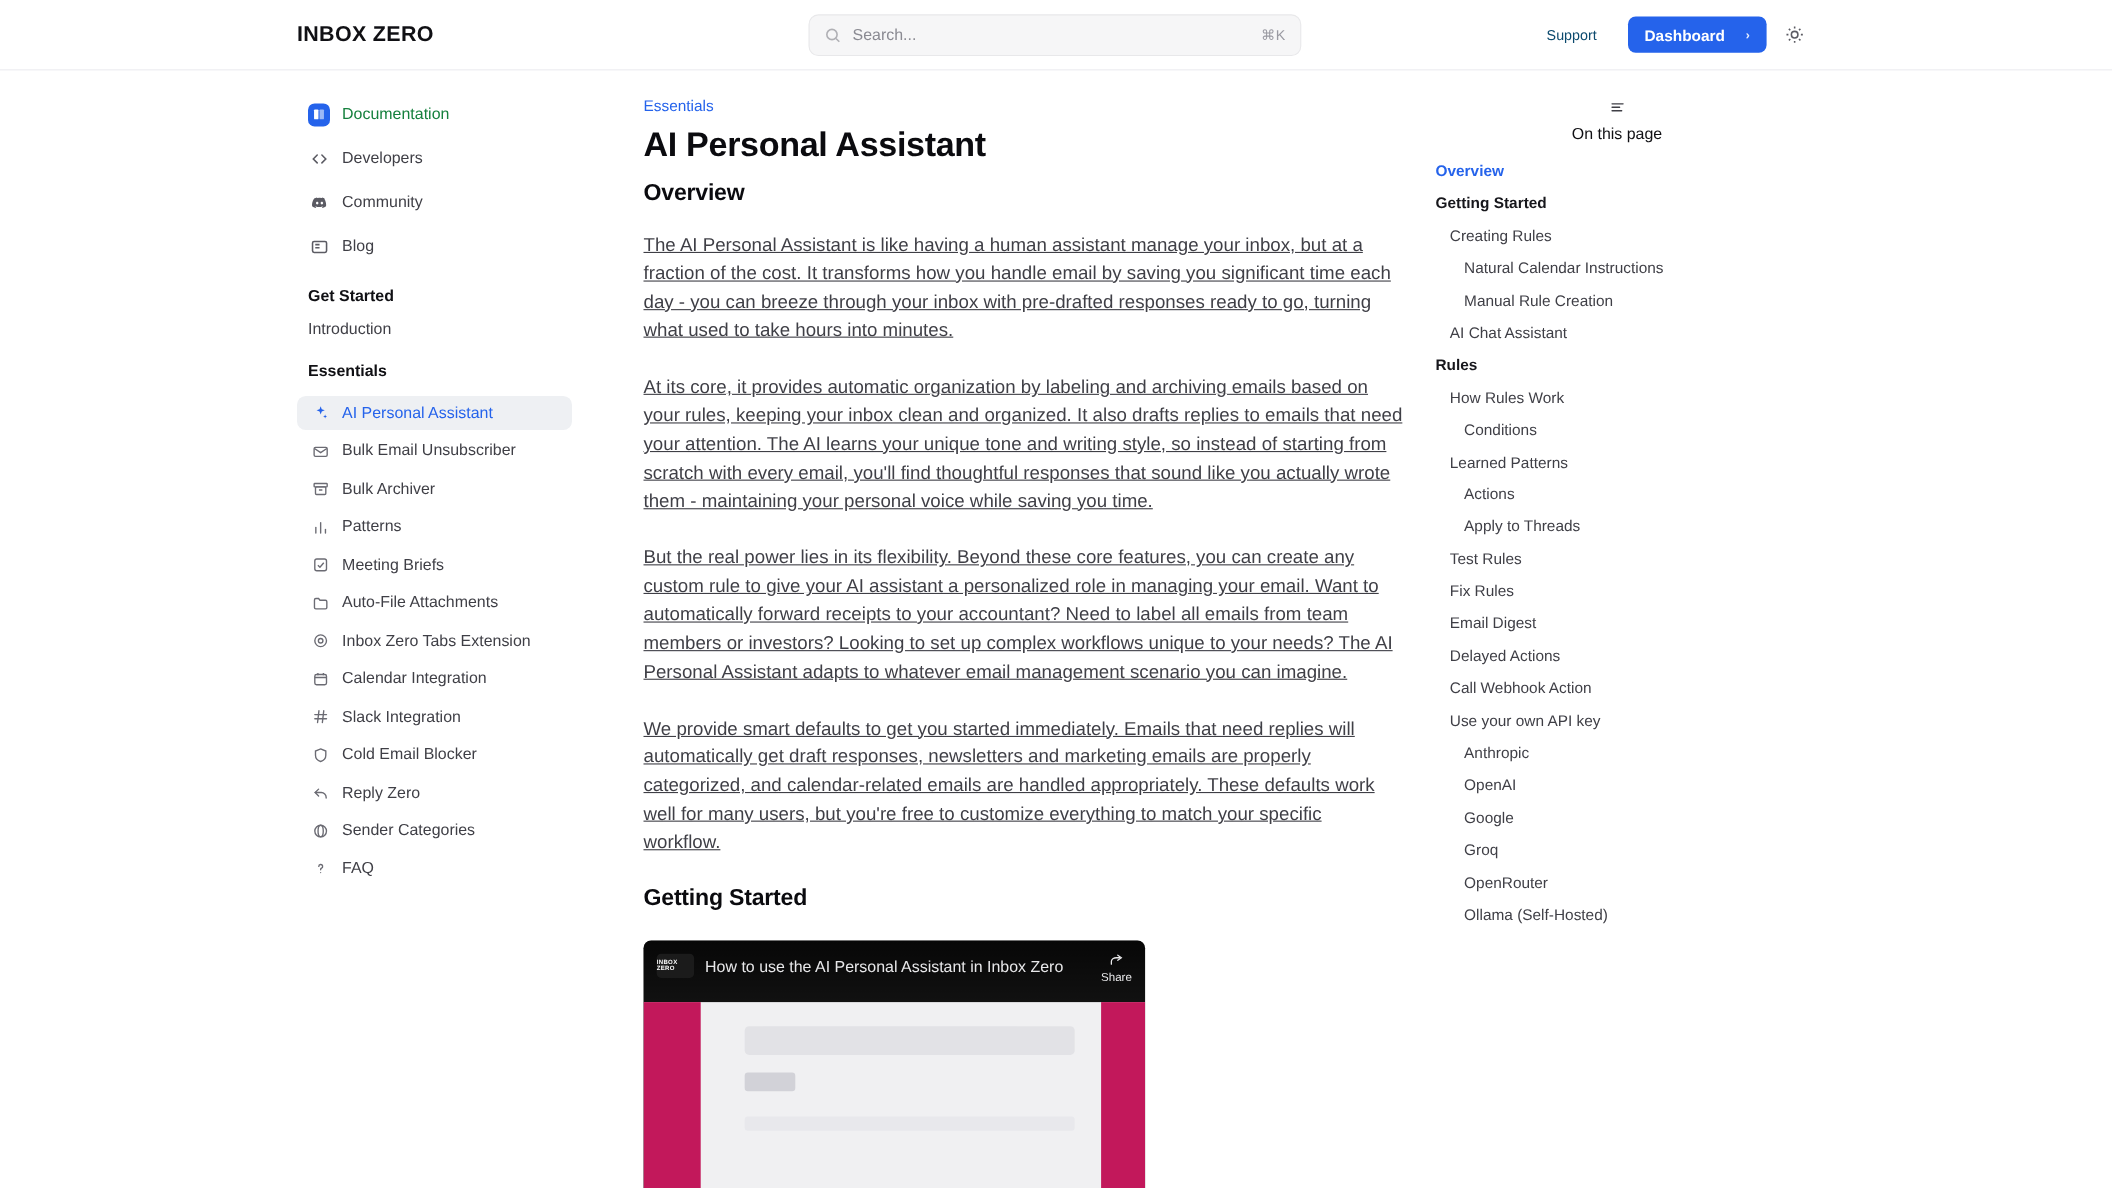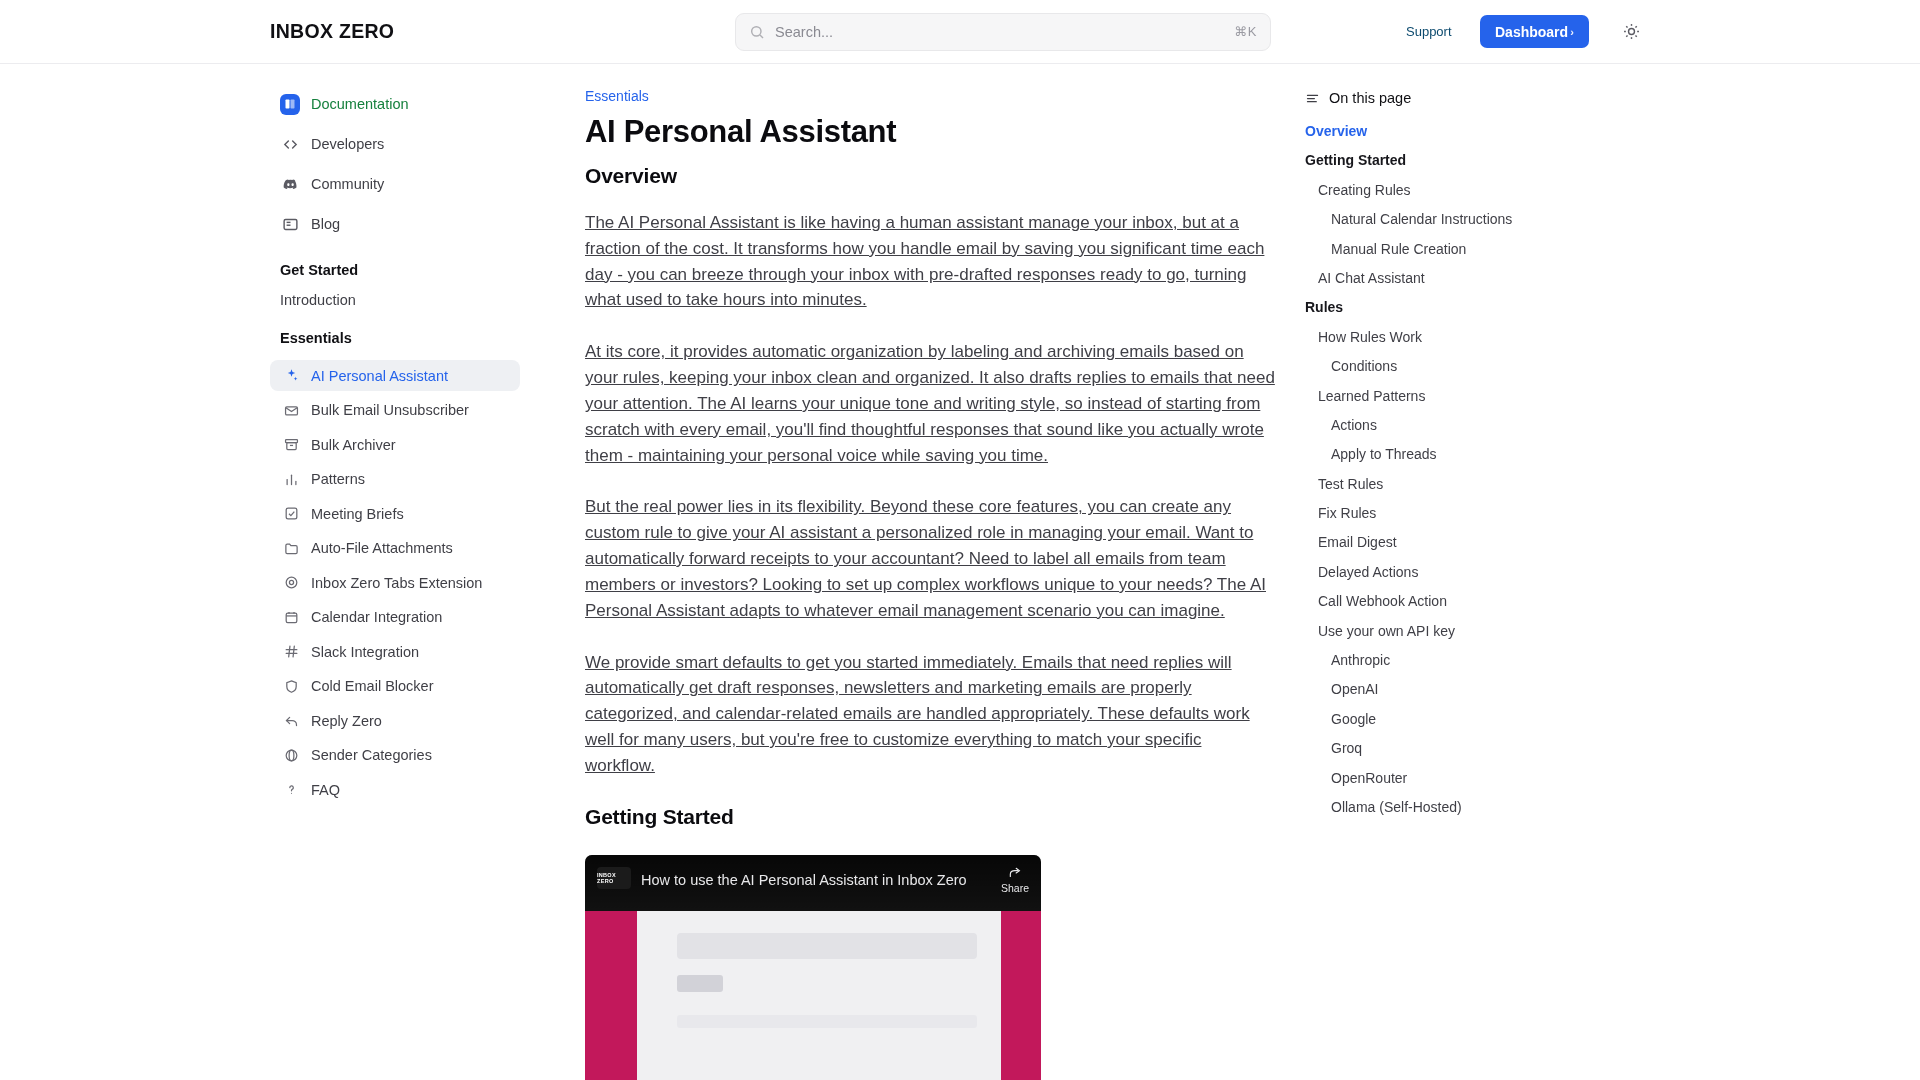--- a/index.html
+++ b/index.html
@@ -26,21 +26,21 @@
     position: absolute;
     left: 270px;
     font-size: 19.5px;
     font-weight: 700;
     letter-spacing: 0.3px;
     color: #101014;
   }
   .searchbar {
     position: absolute;
     left: 735px;
-    width: 536px;
+    width: 448px;
     height: 38px;
     background: #f6f6f7;
     border: 1px solid #e8e8ea;
     border-radius: 9px;
     display: flex;
     align-items: center;
     padding: 0 13px;
     gap: 10px;
   }
   .searchbar .mag { width: 16px; height: 16px; flex: 0 0 16px; opacity: .55; }
@@ -67,21 +67,21 @@
     height: 33px;
     padding: 0 15px;
     background: #2563eb;
     color: #fff;
     border: none;
     border-radius: 7px;
     font-size: 14px;
     font-weight: 600;
     display: flex;
     align-items: center;
-    gap: 2px;
+    gap: 19px;
     font-family: "Liberation Sans", sans-serif;
     cursor: pointer;
   }
   .dashboard-btn .chev { font-size: 11px; opacity: .9; }
   .theme-toggle {
     position: absolute;
     left: 1620px;
     width: 22px; height: 22px;
     display: flex; align-items: center; justify-content: center;
     cursor: pointer;
@@ -264,20 +264,21 @@
     width: 330px;
     flex: 0 0 330px;
     padding-top: 26px;
   }
   .toc-head {
     display: flex; align-items: center; gap: 9px;
     font-size: 14.5px;
     color: #101014;
     font-weight: 500;
     margin-bottom: 18px;
+    flex-direction: column;
   }
   .toc-item {
     font-size: 14px;
     color: #3f3f46;
     margin-bottom: 14px;
     cursor: pointer;
     line-height: 1.1;
   }
   .toc-item.lvl0 { margin-left: 0; font-weight: 600; color: #17171c; }
   .toc-item.lvl1 { margin-left: 13px; }

